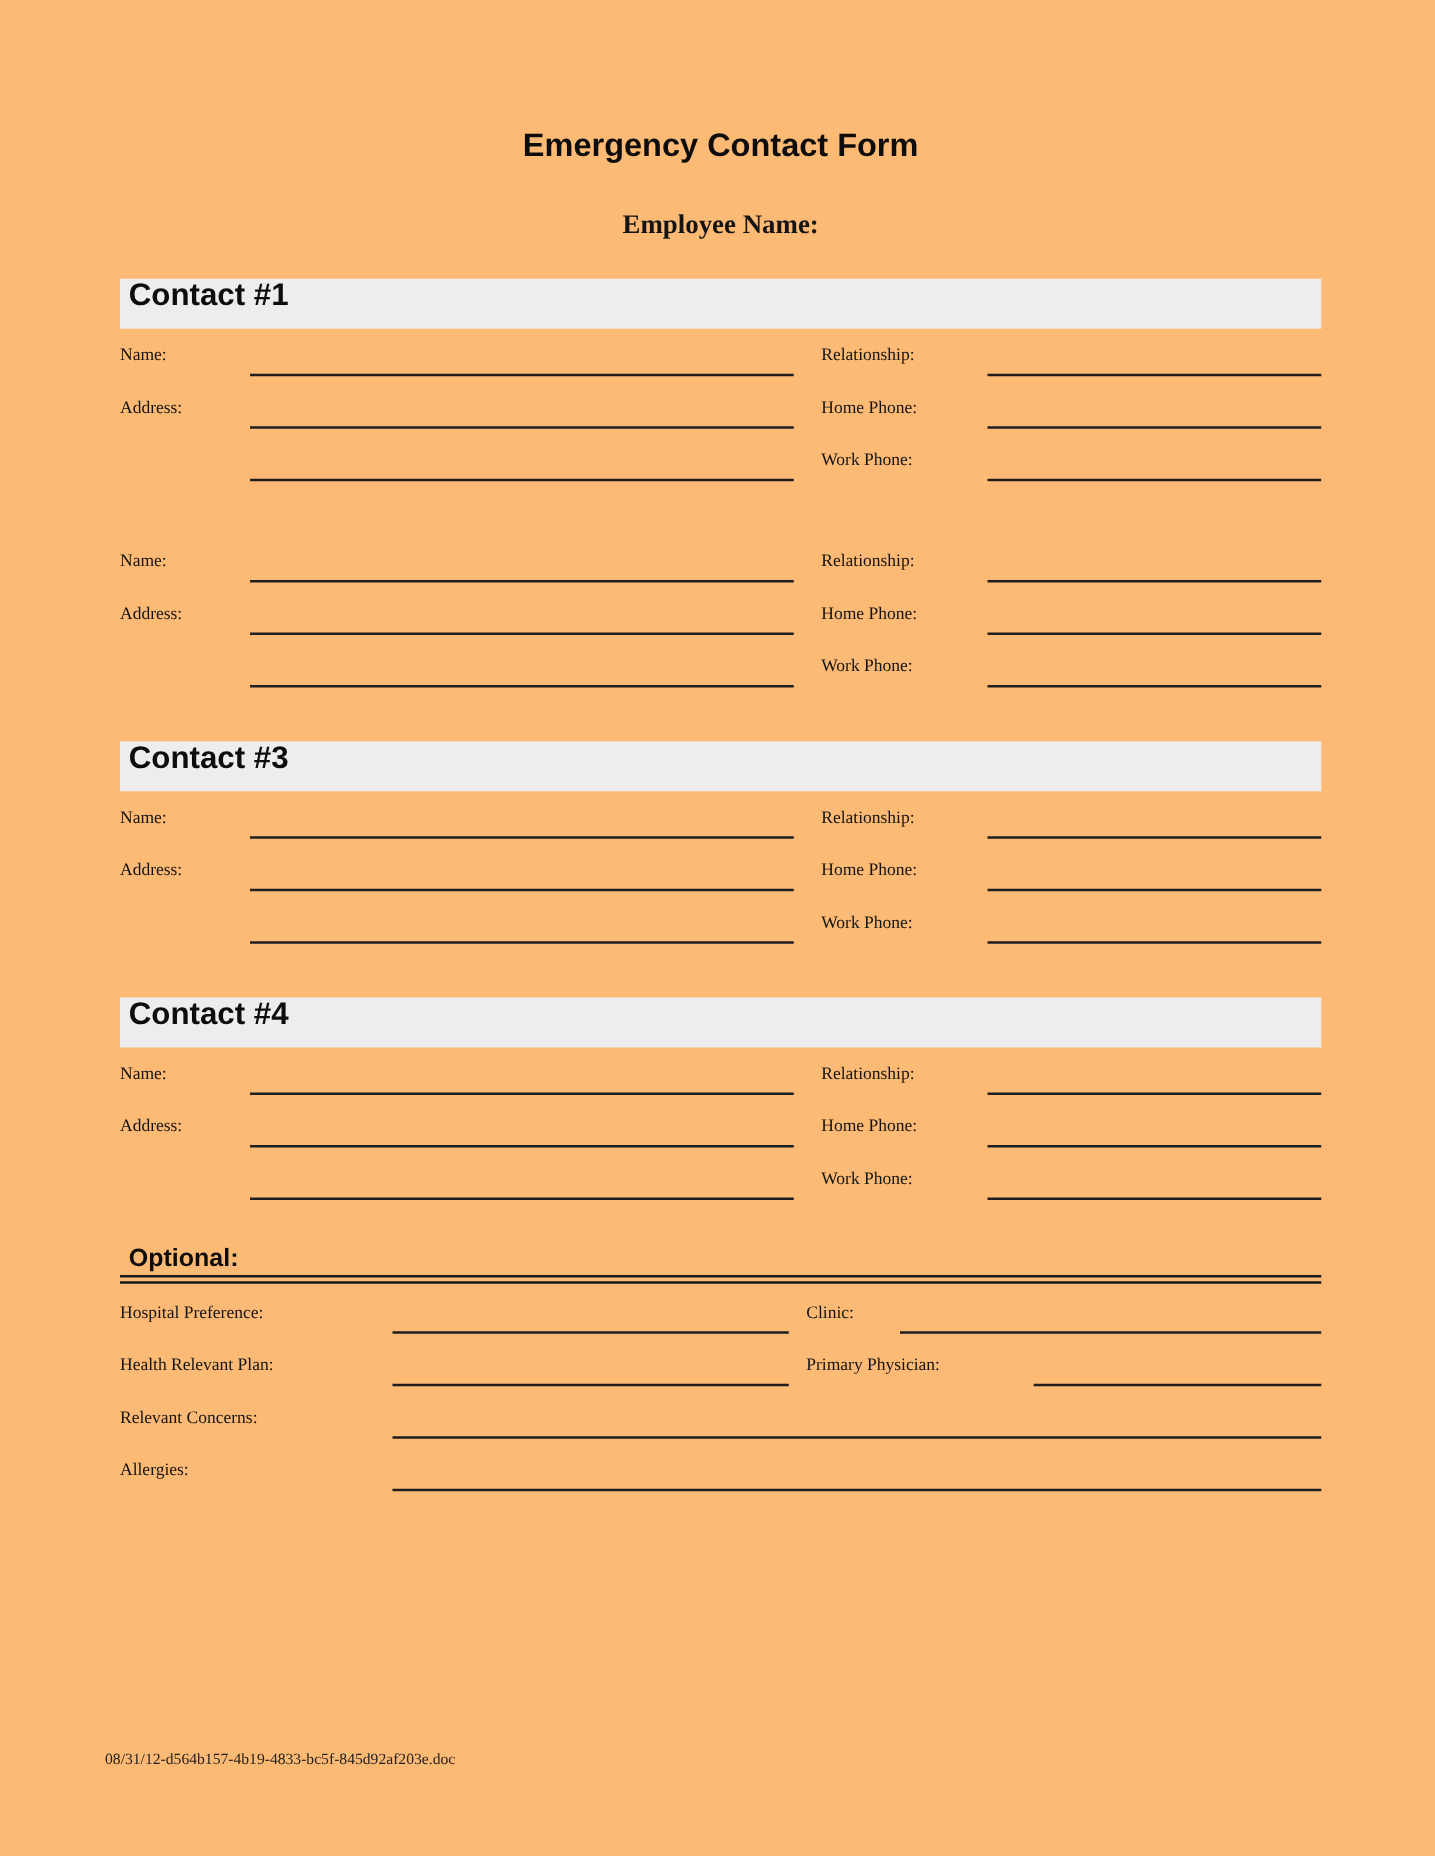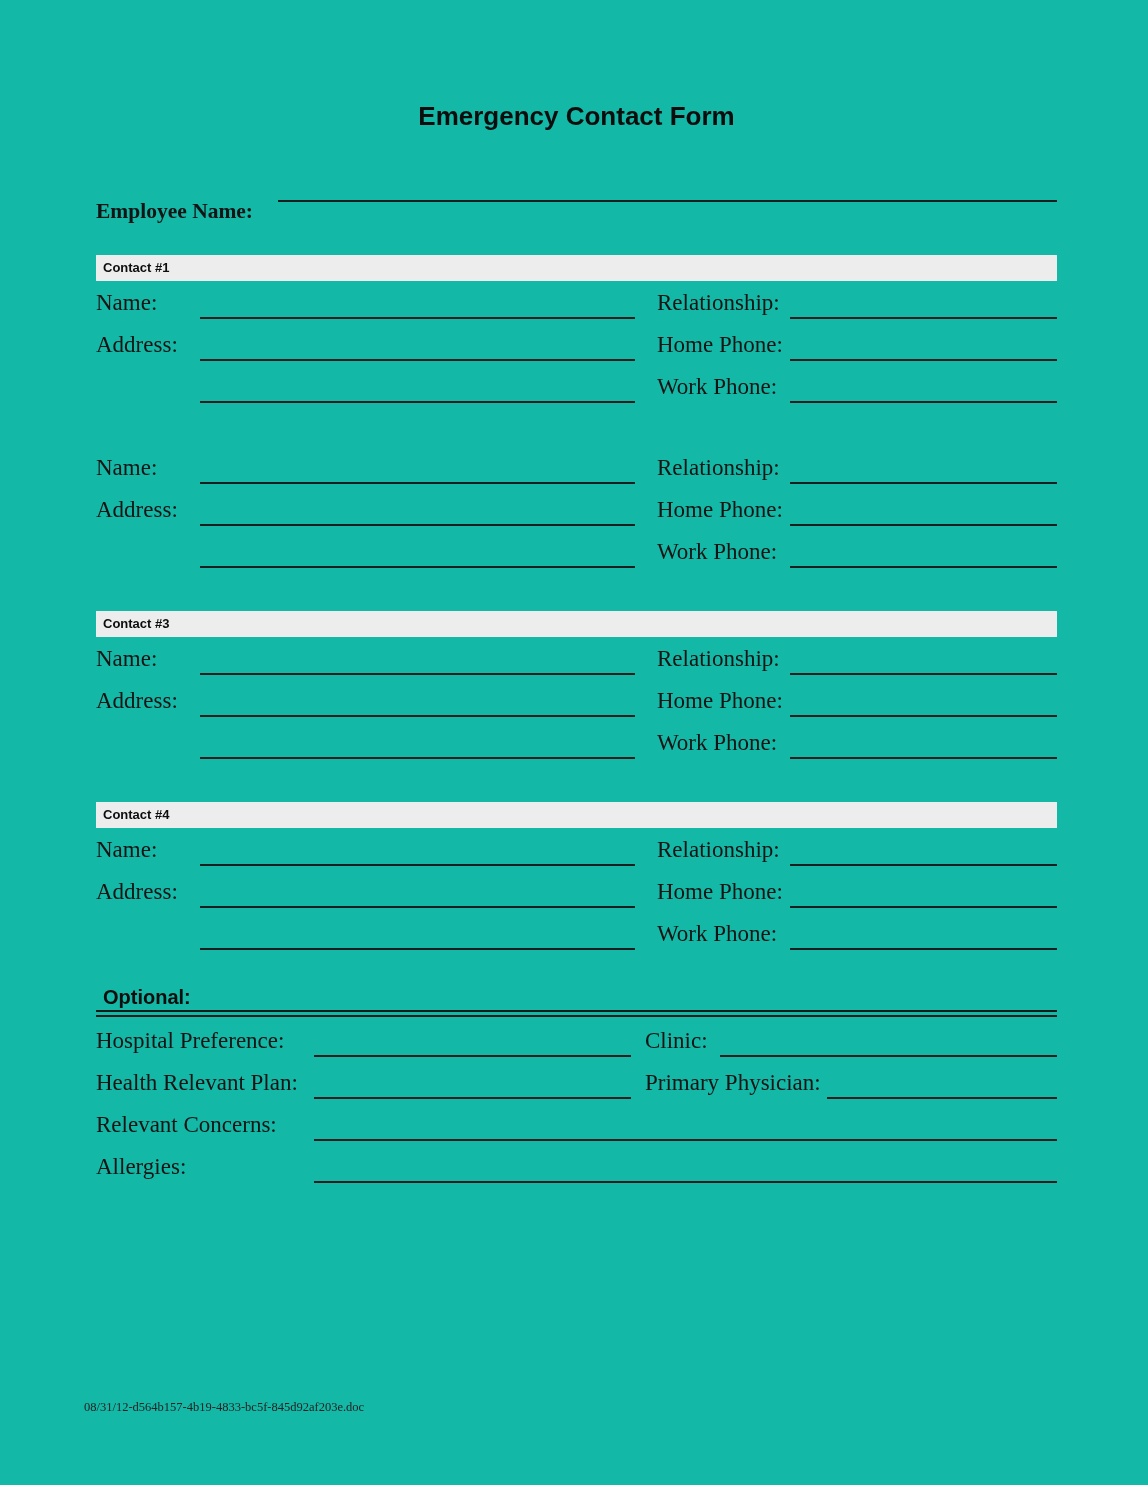--- a/index.html
+++ b/index.html
@@ -2,65 +2,66 @@
 <html><head>
 <meta charset="utf-8">
 <style>
   html, body { margin: 0; padding: 0; background: #ffffff; }
   .page {
     position: relative;
     width: 1148px;
     height: 1485px;
     box-sizing: border-box;
     padding: 0 91px 0 96px;
-    background: #14b8a6;
+    background: #fdba74;
     font-family: "Liberation Serif", serif;
     color: #141414;
     overflow: hidden;
   }
   .title {
     margin: 0;
     padding-top: 101px;
     text-align: center;
     font-family: "Liberation Sans", sans-serif;
     font-size: 26px;
     font-weight: bold;
     color: #0d0d0d;
   }
   .employee-row {
     display: flex;
-    align-items: flex-start;
-    margin-top: 68px;
+    align-items: center;
+    margin-top: 36px;
     height: 28px;
+    flex-direction: column;
   }
   .employee-label {
     font-weight: bold;
     font-size: 21.5px;
     line-height: 22px;
     white-space: nowrap;
   }
   .line { border-bottom: 2px solid #1e1e1e; }
   .employee-line { flex: 1; margin-left: 25px; }
 
   #contacts-host { margin-top: 27px; }
   .contact + .contact { margin-top: 43px; }
   .bar {
-    height: 26px;
+    height: 40px;
     line-height: 26px;
     background: #ededed;
     font-family: "Liberation Sans", sans-serif;
     font-weight: bold;
-    font-size: 13px;
+    font-size: 25px;
     padding-left: 7px;
     color: #0d0d0d;
   }
   .rows { margin-top: -4px; }
   .row { display: flex; align-items: flex-end; height: 42px; }
   .lbl {
-    font-size: 23px;
+    font-size: 14px;
     line-height: 20px;
     padding-bottom: 6px;
     white-space: nowrap;
     box-sizing: border-box;
   }
   .llbl { width: 104px; }
   .lline { width: 435px; }
   .gap { width: 22px; }
   .rlbl { width: 133px; }
   .rline { flex: 1; }

